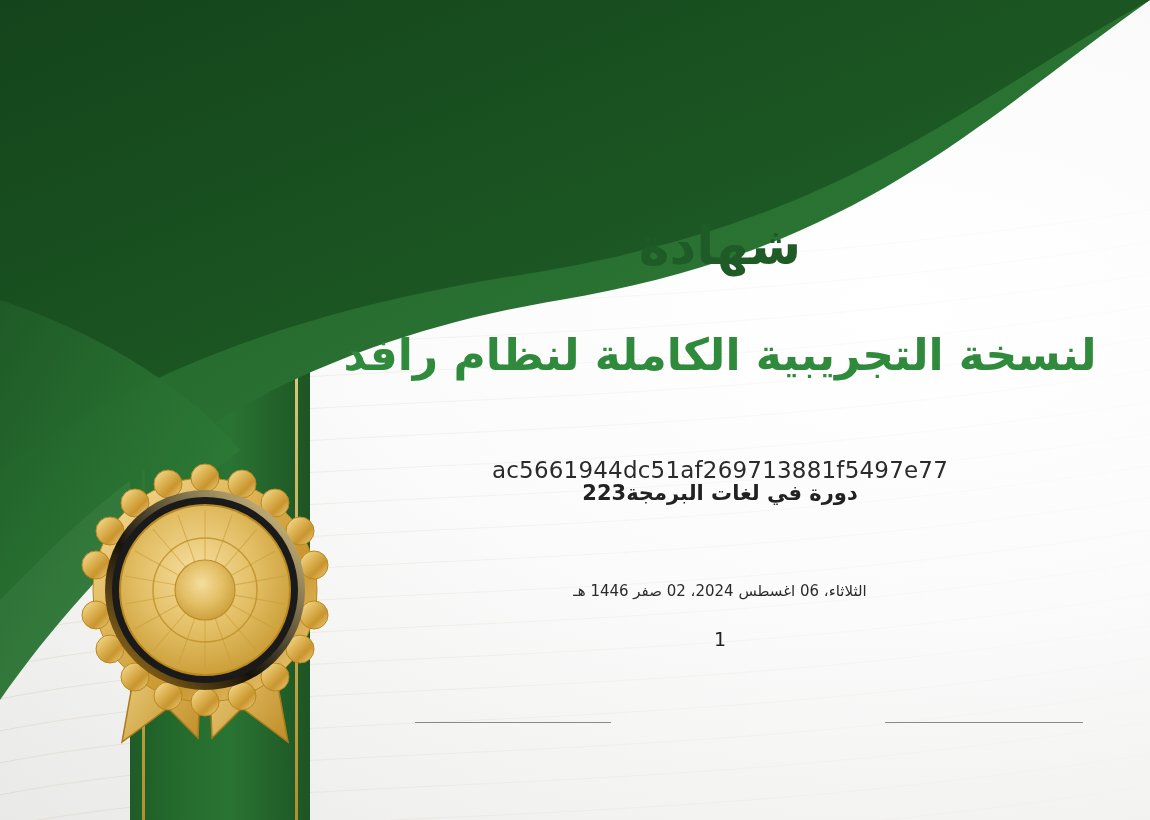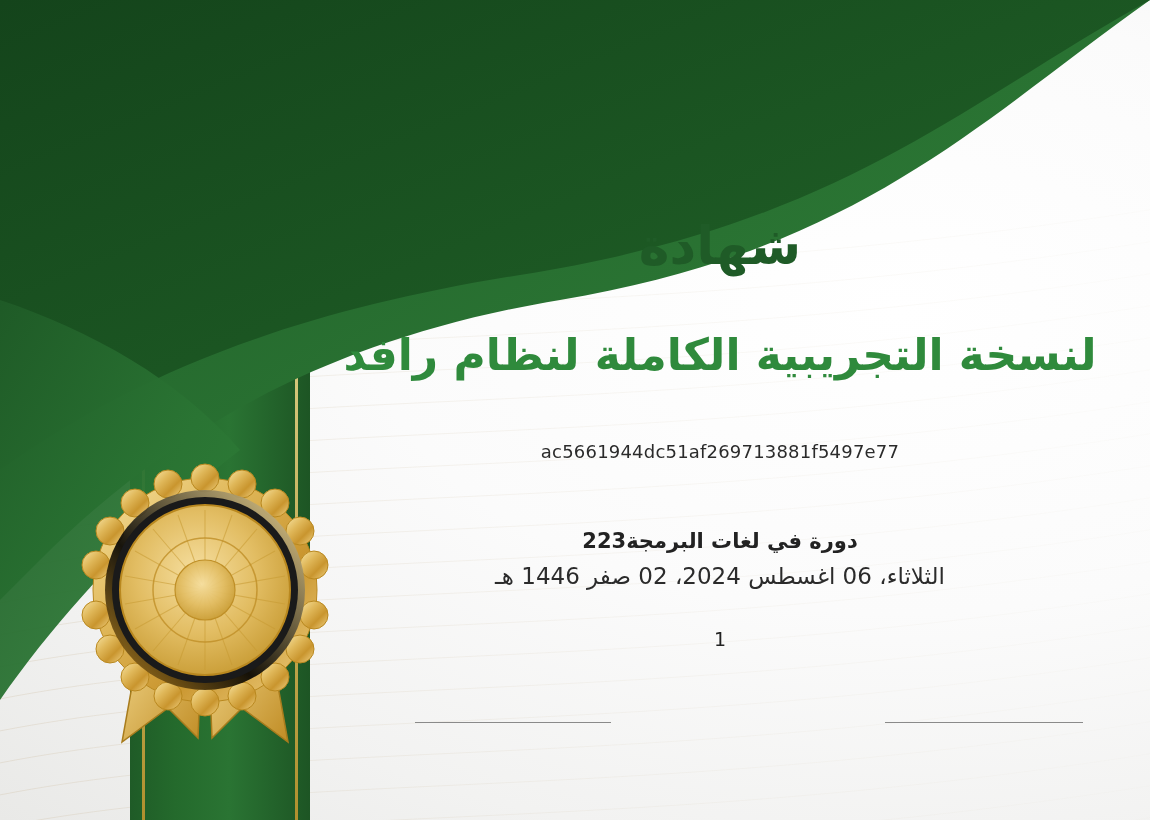--- a/index.html
+++ b/index.html
@@ -99,44 +99,43 @@
     top: 326px;
     right: 0;
     width: 100%;
     font-size: 44px;
     font-weight: bold;
     color: #2f8a3c;
     line-height: 1.3;
   }
   .cert-code {
     position: absolute;
-    top: 441px;
-    right: 0;
-    width: 100%;
-    font-size: 18px;
+    top: 457px;
+    right: 0;
+    width: 100%;
+    font-size: 23px;
     color: #2b2b2b;
     letter-spacing: .2px;
     direction: ltr;
   }
   .cert-course {
     position: absolute;
     top: 481px;
     right: 0;
     width: 100%;
     font-size: 21px;
     font-weight: bold;
     color: #222222;
-    margin-top: 48px;
   }
   .cert-date {
     position: absolute;
-    top: 563px;
-    right: 0;
-    width: 100%;
-    font-size: 23px;
+    top: 582px;
+    right: 0;
+    width: 100%;
+    font-size: 15px;
     color: #2b2b2b;
   }
   .cert-page {
     position: absolute;
     top: 628px;
     right: 0;
     width: 100%;
     font-size: 19px;
     color: #222222;
   }

